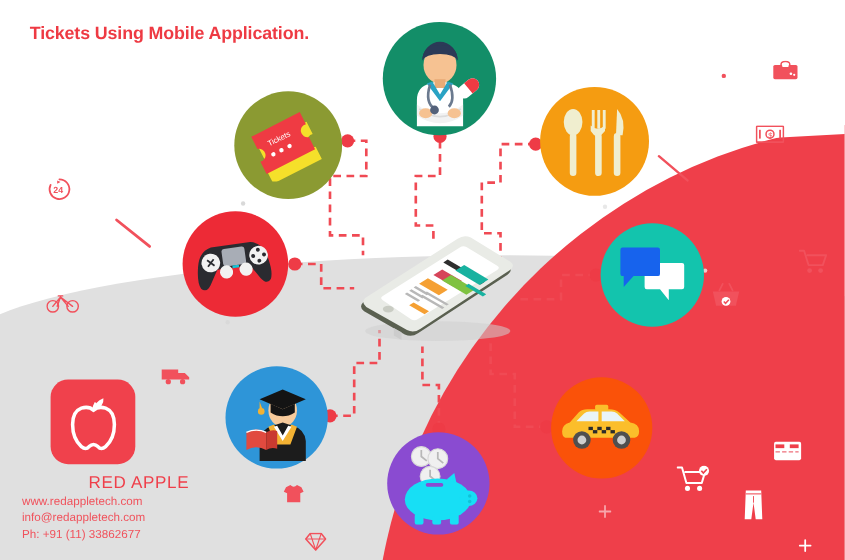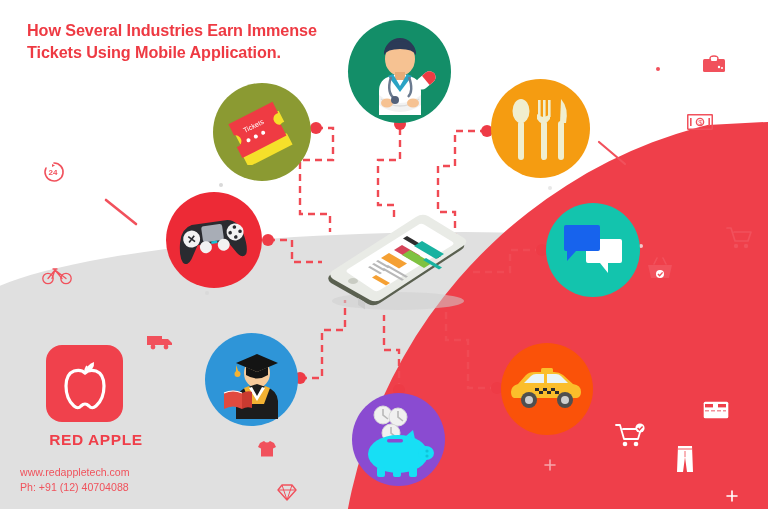--- a/index.html
+++ b/index.html
@@ -68,29 +68,29 @@
   
   .logo-block{position:absolute;left:20px;top:345px;z-index:40;width:170px;}
   .logo-mark{
     width:77px;height:77px;border-radius:16px;
     background:#f0414c;
     margin-left:26px;
     display:flex;align-items:center;justify-content:center;
   }
   .logo-name{
     margin-top:9px;
-    text-align:center;
+    text-align:right;
     color:#ef3f4a;
     font-size:15.5px;
-    font-weight:bold;
+    font-weight:normal;
     letter-spacing:0.6px;
     width:152px;
   }
   .logo-contact{
-    margin-top:16px;
+    margin-top:0;
     width:160px;
     color:#f0525c;
     font-size:10.6px;
     line-height:1.42;
     text-align:left;
   }
   .logo-contact div{white-space:nowrap;}
 
   
   .deco{position:absolute;z-index:14;}
@@ -101,21 +101,20 @@
 <body>
 
 <div id="poster">
 
   <div class="bg-layer bg-white"></div>
   <div class="bg-grey"></div>
   <div class="bg-red-swoosh"></div>
   <div class="bg-white-notch"></div>
 
   <div class="headline">
-    <div>How Several Industries Earn Immense</div>
     <div>Tickets Using Mobile Application.</div>
   </div>
 
   <svg class="connectors" width="768" height="509">
     <g fill="none" stroke="#f04a54" stroke-width="2.4" stroke-dasharray="7,5" stroke-linecap="butt">
 
       <path d="M316,128 L333,128 L333,160 L300,160 L300,214 L330,214 L330,232"></path>
 
       <path d="M400,128 L400,160 L378,160 L378,205 L394,205 L394,222"></path>
 
@@ -340,21 +339,22 @@
     <div class="logo-mark">
       <svg width="50" height="52" viewBox="0 0 50 52">
         <path d="M25,15 q-4,-4 -11,-2 q-8,3 -8,15 q0,13 8,20 q4,3.5 7,0 q2,-2 4,-2 q2,0 4,2 q3,3.5 7,0 q8,-7 8,-20 q0,-12 -8,-15 q-7,-2 -11,2 Z" fill="none" stroke="#ffffff" stroke-width="3.2" stroke-linejoin="round"></path>
         <path d="M25,15 q1,-8 9,-11 q1,8 -9,11 Z" fill="#ffffff"></path>
         <path d="M25,15 q0,-4 2,-7" fill="none" stroke="#ffffff" stroke-width="2"></path>
       </svg>
     </div>
     <div class="logo-name">RED APPLE</div>
     <div class="logo-contact">
       <div>www.redappletech.com</div>
-      <div>Ph: +91 (12) 40704088</div>
+      <div>info@redappletech.com</div>
+      <div>Ph: +91 (11) 33862677</div>
     </div>
   </div>
 
   <div class="deco" style="left:43px;top:161px;">
     <svg width="22" height="22" viewBox="0 0 22 22">
       <path d="M11,2 a9,9 0 1 1 -8,5" fill="none" stroke="#f1515c" stroke-width="1.6" stroke-linecap="round"></path>
       <path d="M9,3 l3,1.5 l-3,1.5" fill="#f1515c"></path>
       <text x="5.5" y="14" font-size="8" font-weight="bold" fill="#f1515c" font-family="Liberation Sans, sans-serif">24</text>
     </svg>
   </div>

